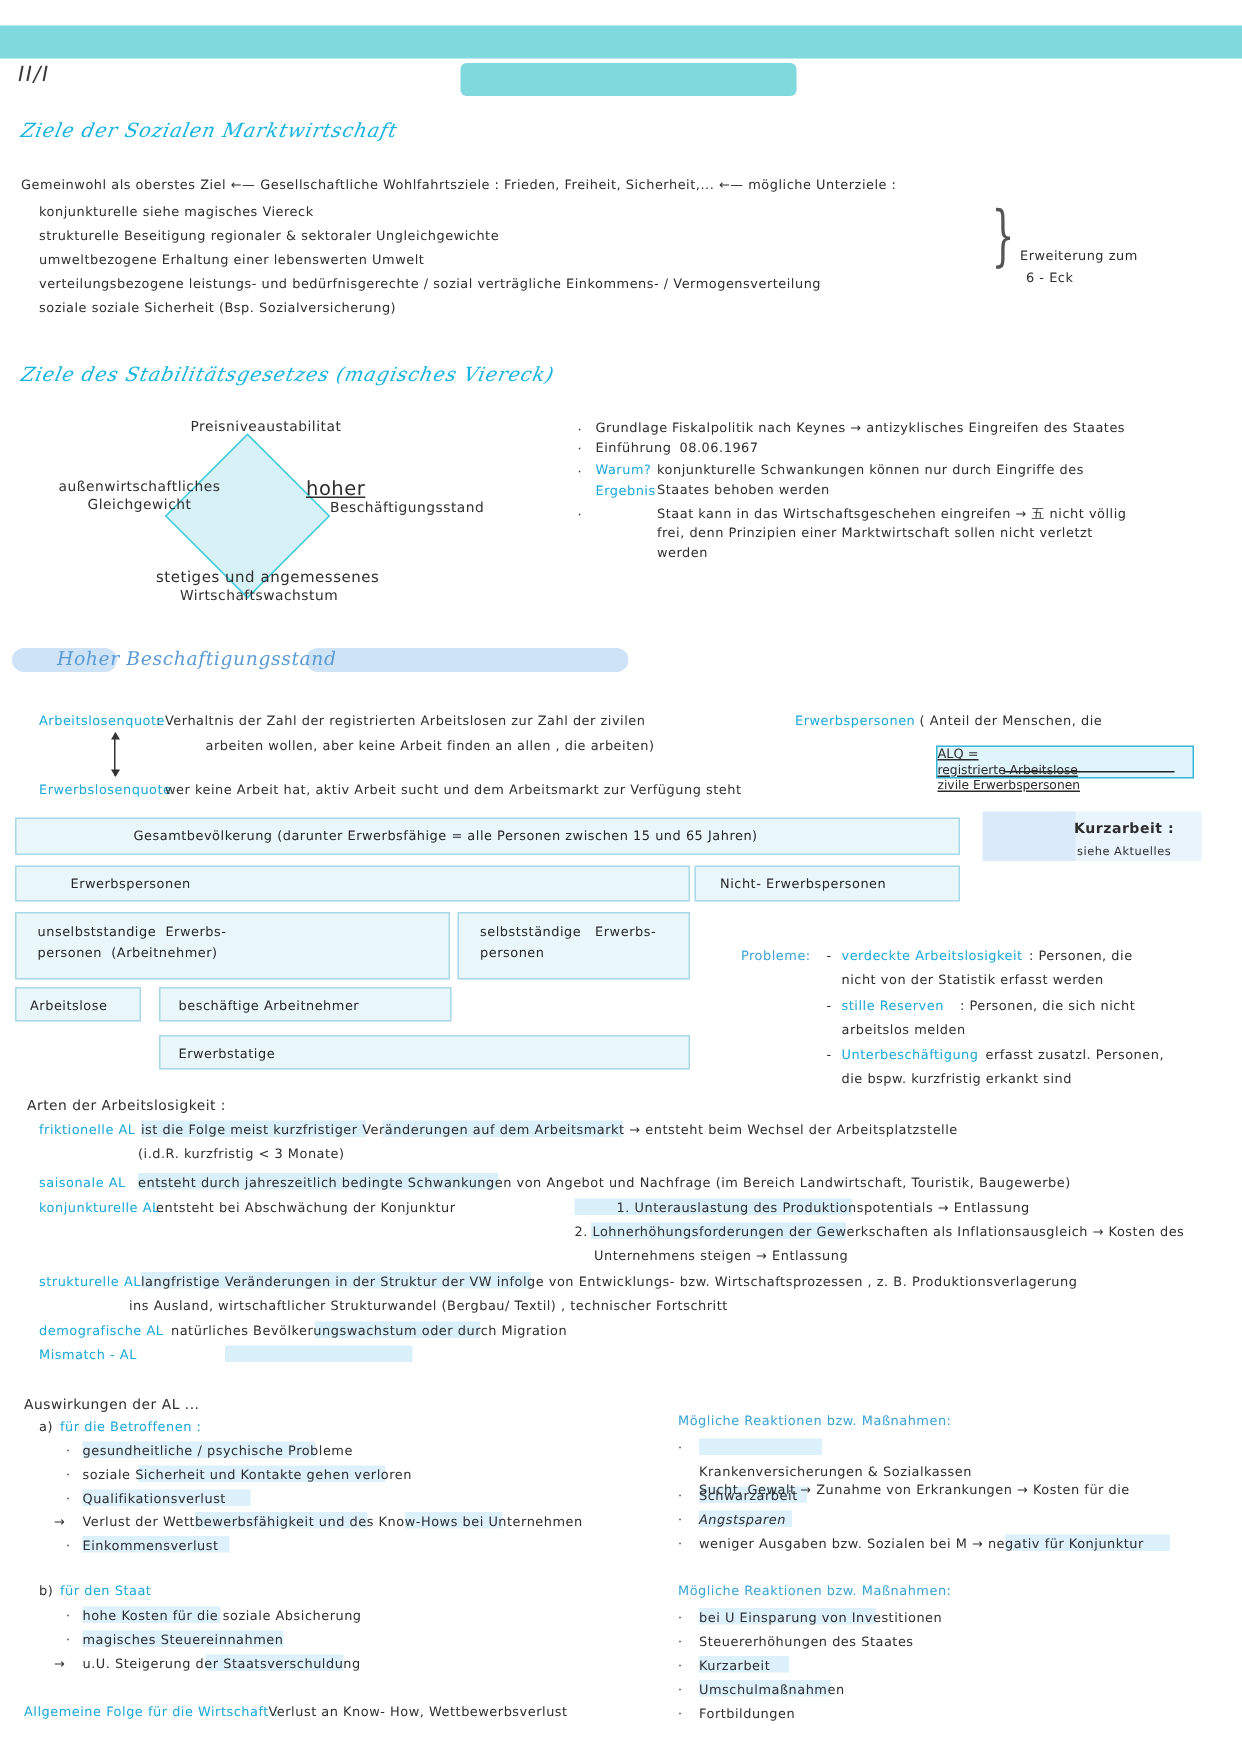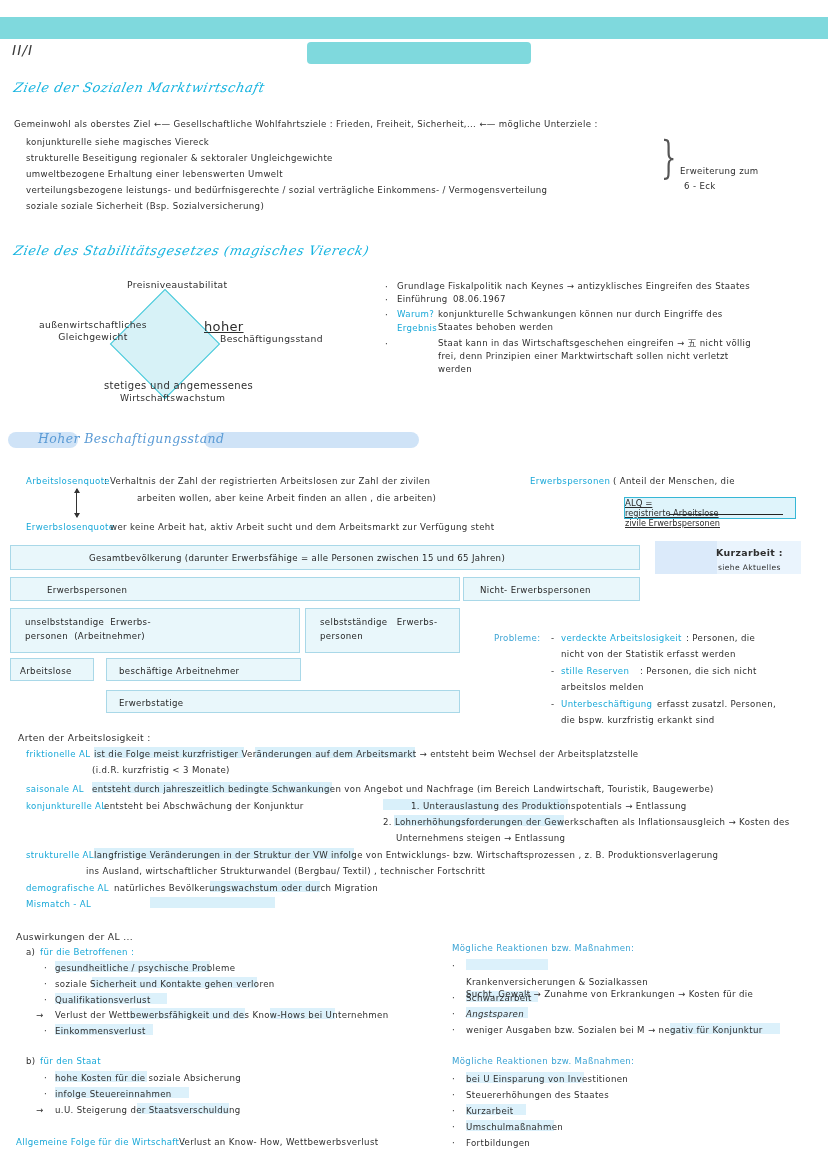--- a/index.html
+++ b/index.html
@@ -277,21 +277,21 @@
   <div class="hw" style="left:466px;top:1008px;font-style:italic;">Angstsparen</div>
   <div class="hw" style="left:452px;top:1024px;">·</div>
   <div class="hw" style="left:466px;top:1024px;">weniger  Ausgaben  bzw. Sozialen  bei  M → negativ  für  Konjunktur</div>
 
   <div class="hw" style="left:26px;top:1055px;">b)</div>
   <div class="hw cy" style="left:40px;top:1055px;">für  den  Staat</div>
 
   <div class="hw" style="left:44px;top:1072px;">·</div>
   <div class="hw" style="left:55px;top:1072px;">hohe  Kosten  für  die  soziale  Absicherung</div>
   <div class="hw" style="left:44px;top:1088px;">·</div>
-  <div class="hw" style="left:55px;top:1088px;">infolge  Steuereinnahmen</div>
+  <div class="hw" style="left:55px;top:1088px;">magisches  Steuereinnahmen</div>
   <div class="hw" style="left:36px;top:1104px;">→</div>
   <div class="hw" style="left:55px;top:1104px;">u.U. Steigerung  der  Staatsverschuldung</div>
 
   <div class="hw cy2" style="left:452px;top:1055px;">Mögliche  Reaktionen  bzw. Maßnahmen:</div>
   <div class="hw" style="left:452px;top:1073px;">·</div>
   <div class="hw" style="left:466px;top:1073px;">bei  U  Einsparung  von  Investitionen</div>
   <div class="hw" style="left:452px;top:1089px;">·</div>
   <div class="hw" style="left:466px;top:1089px;">Steuererhöhungen  des  Staates</div>
   <div class="hw" style="left:452px;top:1105px;">·</div>
   <div class="hw" style="left:466px;top:1105px;">Kurzarbeit</div>

